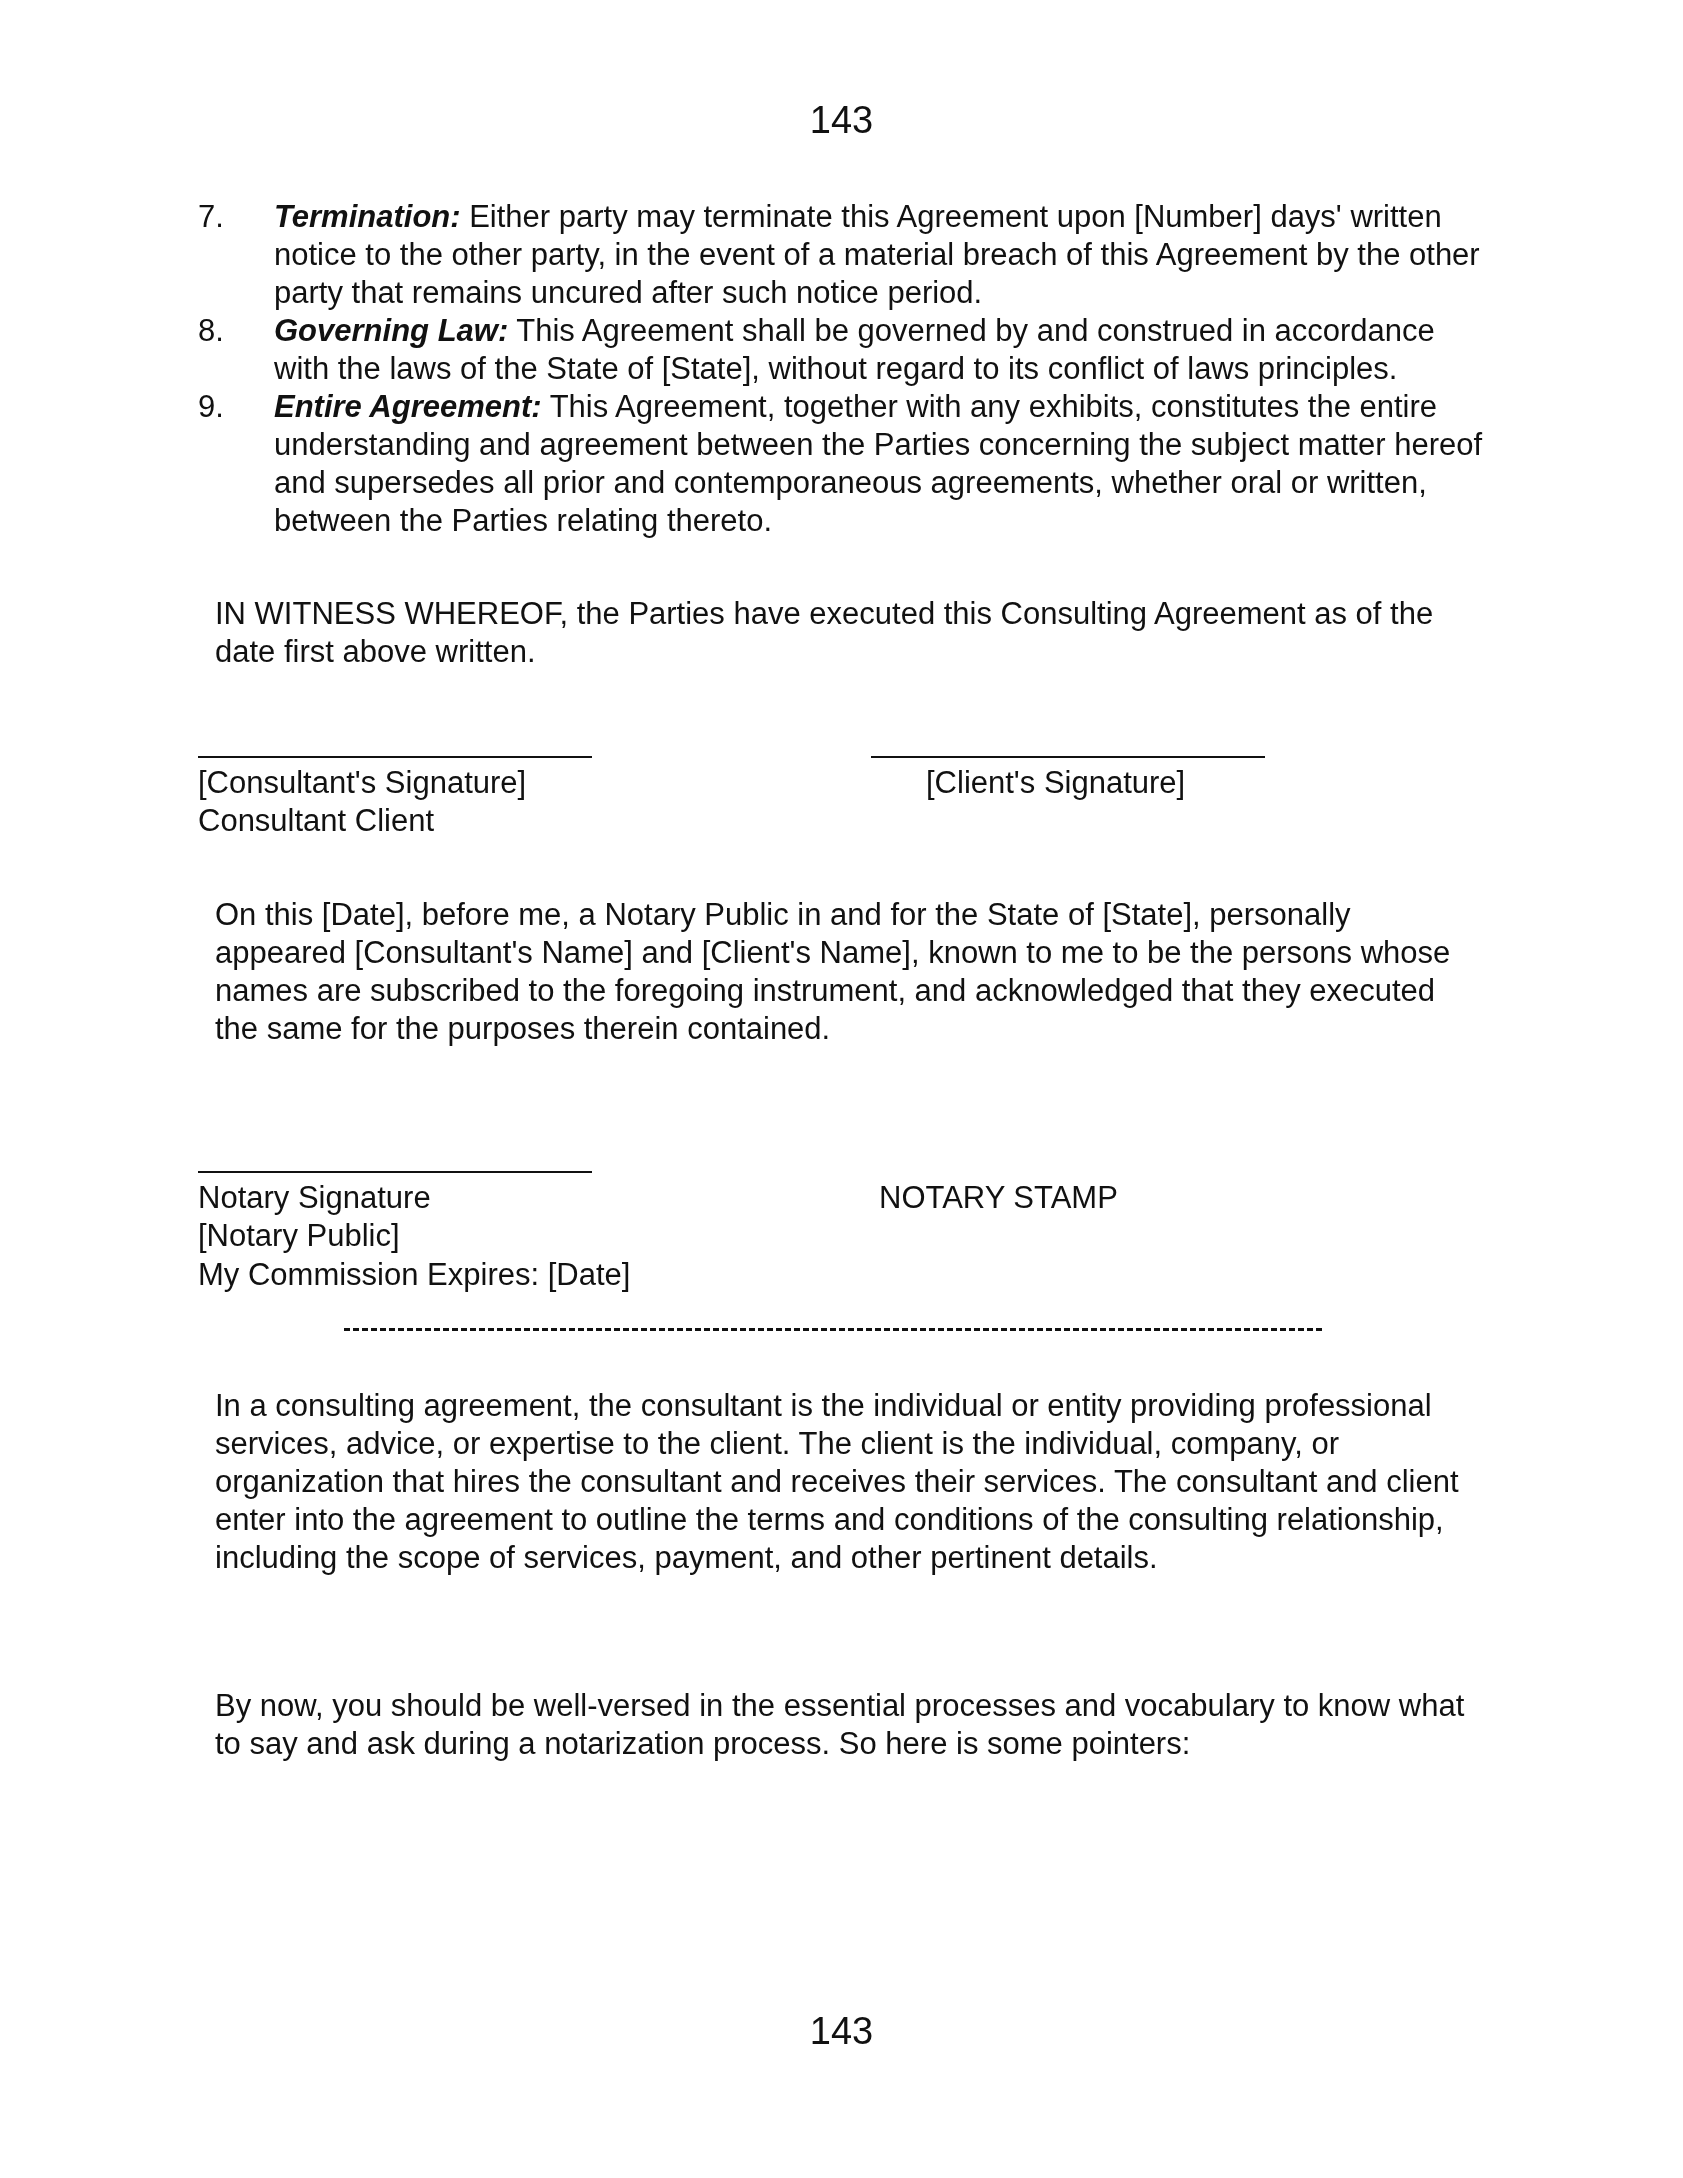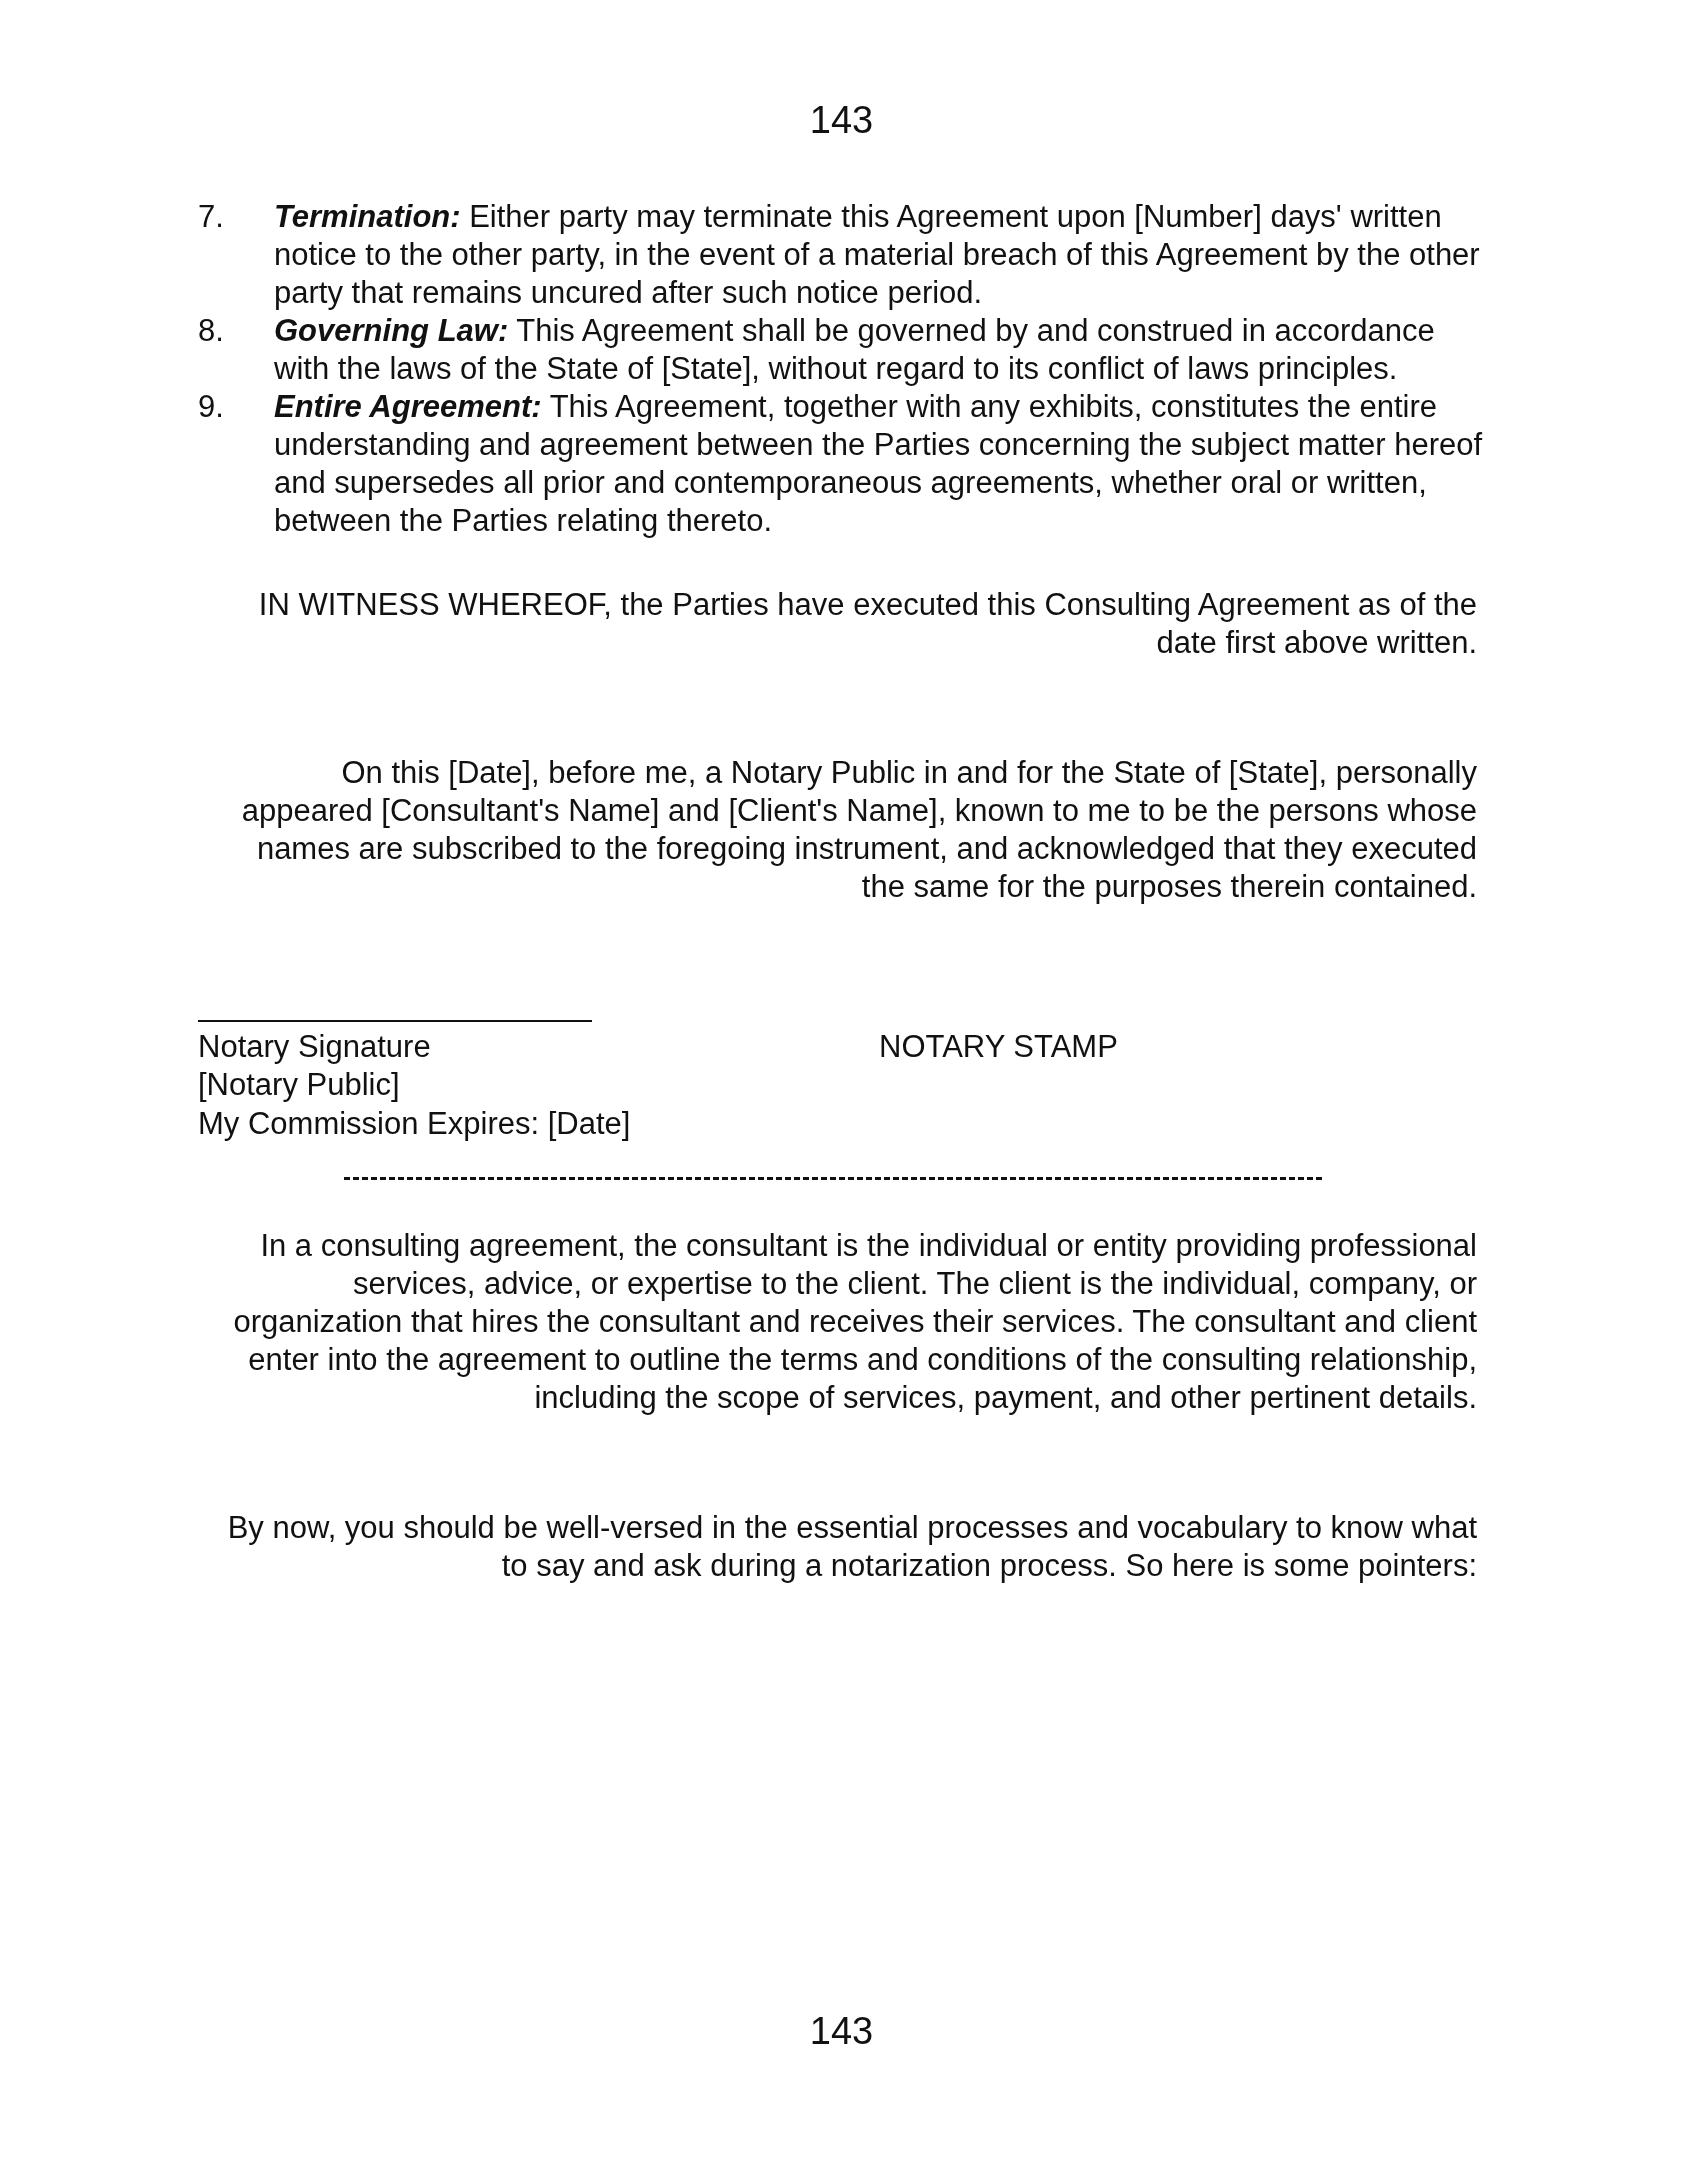--- a/index.html
+++ b/index.html
@@ -5,21 +5,21 @@
   html, body { margin: 0; padding: 0; background: #ffffff; }
   body { width: 1683px; height: 2178px; position: relative; overflow: hidden;
          font-family: "Liberation Sans", "DejaVu Sans", sans-serif; color: #111111; }
   .page-num { position: absolute; left: 0; width: 1683px; text-align: center; font-size: 38px; }
   .page-num.top { top: 99px; }
   .page-num.bottom { top: 2010px; }
   .content { position: absolute; left: 198px; top: 198px; width: 1287px; font-size: 31px; line-height: 38px; }
   ol.clauses { list-style: none; margin: 0; padding: 0; }
   ol.clauses li { position: relative; padding-left: 76px; }
   ol.clauses li .num { position: absolute; left: 0; top: 0; }
-  .para { margin: 8px; text-align: right; }
+  .para { margin: 17px; }
   .gap { height: 38px; }
   .sig-row { position: relative; height: 115px; }
   .sig-line { position: absolute; height: 0; border-top: 2px solid #111; width: 394px; }
   .abs { position: absolute; white-space: nowrap; }
   .dashed { position: absolute; left: 146px; width: 978px; height: 0; border-top: 3px dashed #111; }
   b { font-weight: bold; font-style: italic; }
 </style>
 </head>
 <body>
 
@@ -38,20 +38,27 @@
     <li>
       <span class="num">9.</span>
       <b>Entire Agreement:</b><span> This Agreement, together with any exhibits, constitutes the entire understanding and agreement between the Parties concerning the subject matter hereof and supersedes all prior and contemporaneous agreements, whether oral or written, between the Parties relating thereto.</span>
     </li>
   </ol>
 
   <div class="gap"></div>
   <p class="para">IN WITNESS WHEREOF, the Parties have executed this Consulting Agreement as of the date first above written.</p>
 
   <div class="gap"></div>
+  <div class="sig-row">
+    <div class="sig-line" style="left:0; top:30px;"></div>
+    <div class="sig-line" style="left:673px; top:30px;"></div>
+    <span class="abs" style="left:0; top:38px;">[Consultant's Signature]</span>
+    <span class="abs" style="left:728px; top:38px;">[Client's Signature]</span>
+    <span class="abs" style="left:0; top:76px;">Consultant Client</span>
+  </div>
 
   <div class="gap"></div>
   <p class="para">On this [Date], before me, a Notary Public in and for the State of [State], personally appeared [Consultant's Name] and [Client's Name], known to me to be the persons whose names are subscribed to the foregoing instrument, and acknowledged that they executed the same for the purposes therein contained.</p>
 
   <div class="gap"></div>
 
   <div class="gap"></div>
   <div class="sig-row" style="height:153px;">
     <div class="sig-line" style="left:0; top:30px;"></div>
     <span class="abs" style="left:0; top:38px;">Notary Signature</span>

